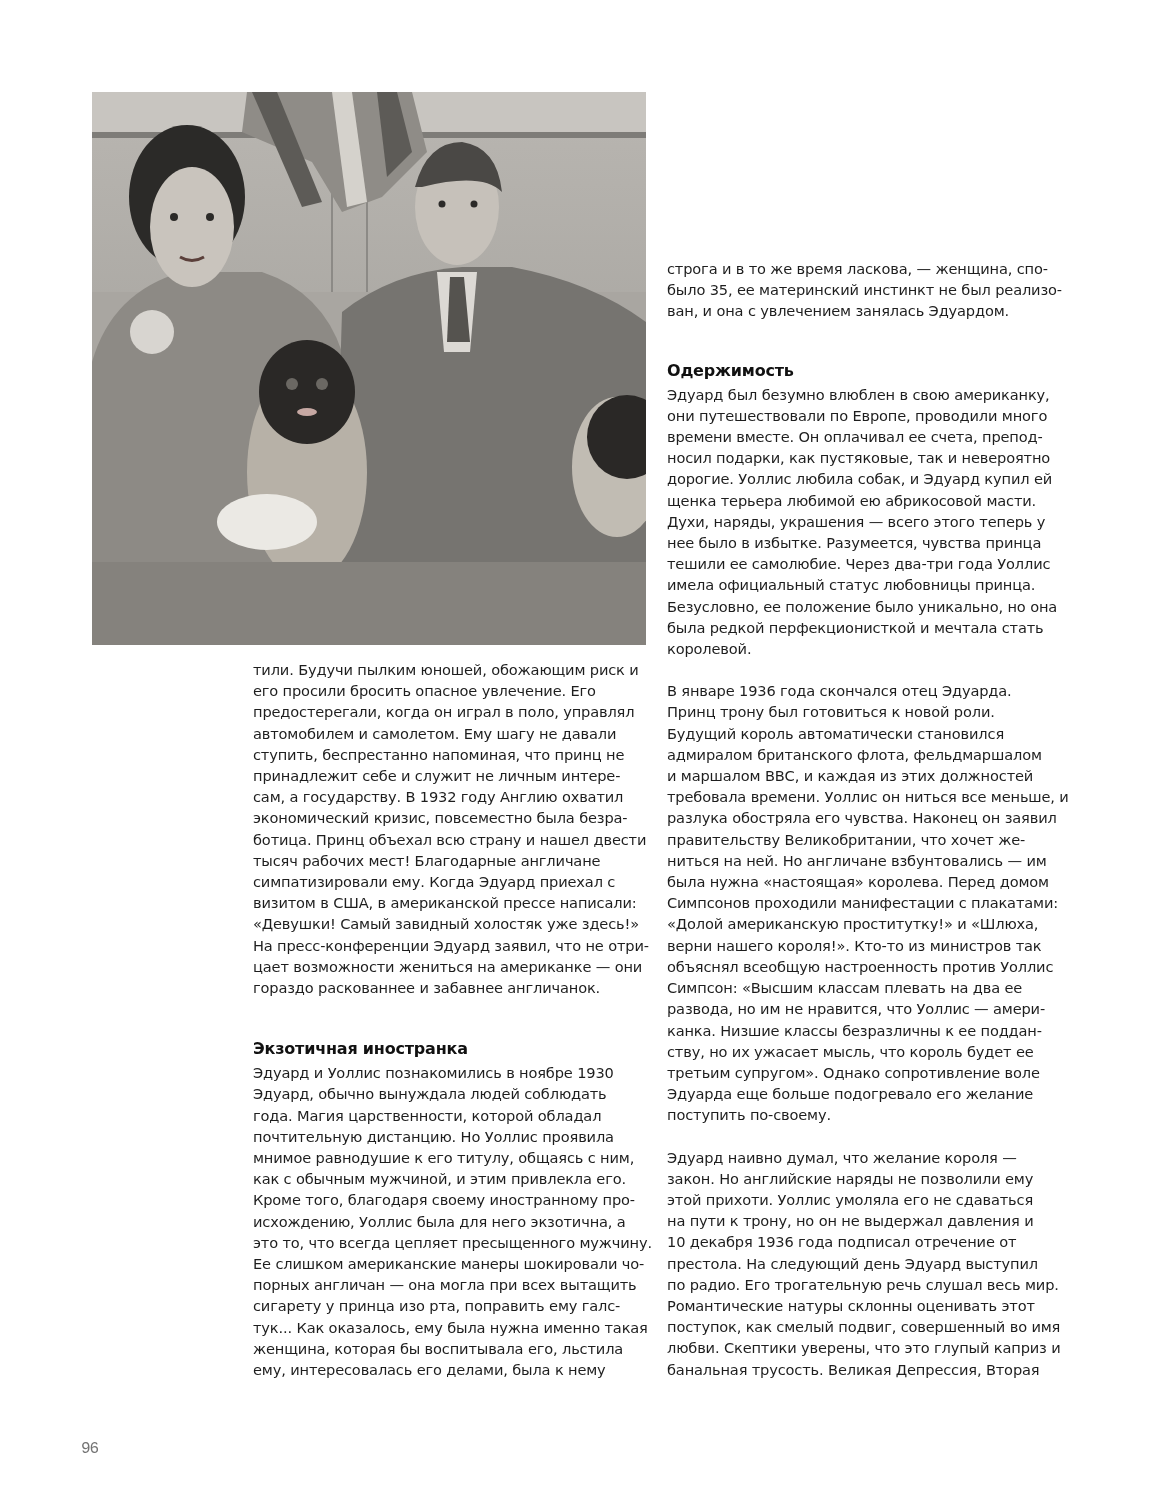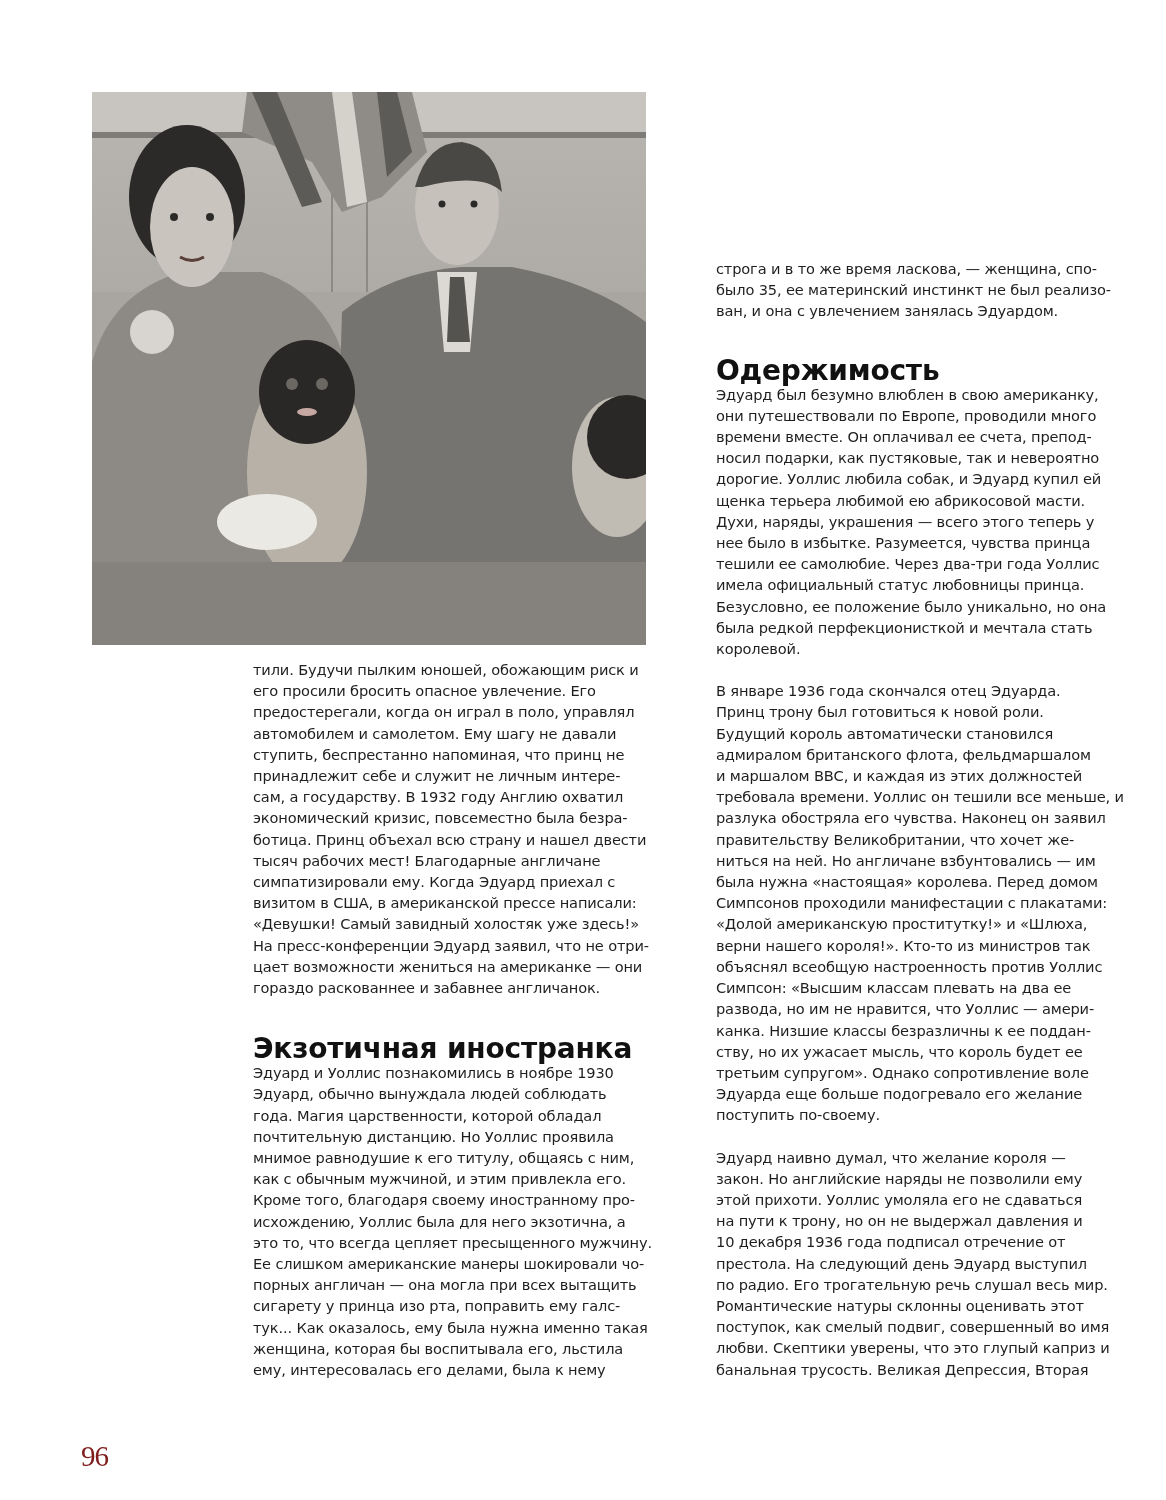--- a/index.html
+++ b/index.html
@@ -5,27 +5,27 @@
   html, body { margin: 0; padding: 0; background: #ffffff; }
   body { width: 1166px; height: 1500px; position: relative; overflow: hidden;
          font-family: "DejaVu Sans", sans-serif; color: #1e1e1e; }
   .photo { position: absolute; left: 92px; top: 92px; width: 554px; height: 553px;
            background: #8a8a8a; overflow: hidden; }
   .photo svg { display: block; width: 100%; height: 100%; }
   .col { position: absolute; width: 410px; font-size: 14.6px; line-height: 21.2px;
          letter-spacing: -0.15px; }
   .col p { margin: 0; white-space: nowrap; }
   .col .gap { height: 21px; }
-  .col h2 { margin: 0; font-size: 28px; line-height: 26px; font-weight: bold; color: #111; letter-spacing: -0.2px; }
+  .col h2 { margin: 0; font-size: 16px; line-height: 26px; font-weight: bold; color: #111; letter-spacing: -0.2px; }
   .left-col { left: 253px; top: 659px; }
   .left-col .gap-big { height: 38px; }
-  .right-col { left: 716px; top: 258px; }
+  .right-col { left: 667px; top: 258px; }
   .right-col .gap-big { height: 36px; }
-  .pagenum { position: absolute; left: 81px; top: 1440px; font-size: 29px; color: #7f1d1d;
-             font-family: Liberation Serif, serif; font-weight: 200; letter-spacing: -1px; }
+  .pagenum { position: absolute; left: 81px; top: 1440px; font-size: 16px; color: #737373;
+             font-family: Liberation Mono, monospace; font-weight: 200; letter-spacing: -1px; }
 </style>
 </head>
 <body>
 
 <div class="photo">
   <svg viewBox="0 0 554 553" preserveAspectRatio="none">
     <defs>
       <linearGradient id="wall" x1="0" y1="0" x2="0" y2="1">
         <stop offset="0" stop-color="#b9b6b1"></stop>
         <stop offset="1" stop-color="#9a9893"></stop>
@@ -139,21 +139,21 @@
     <p>была редкой перфекционисткой и мечтала стать</p>
     <p>королевой.</p>
   </div>
   <div class="gap"></div>
   <div>
     <p>В январе 1936 года скончался отец Эдуарда.</p>
     <p>Принц трону был готовиться к новой роли.</p>
     <p>Будущий король автоматически становился</p>
     <p>адмиралом британского флота, фельдмаршалом</p>
     <p>и маршалом ВВС, и каждая из этих должностей</p>
-    <p>требовала времени. Уоллис он тешили все меньше, и</p>
+    <p>требовала времени. Уоллис он ниться все меньше, и</p>
     <p>разлука обостряла его чувства. Наконец он заявил</p>
     <p>правительству Великобритании, что хочет же-</p>
     <p>ниться на ней. Но англичане взбунтовались — им</p>
     <p>была нужна «настоящая» королева. Перед домом</p>
     <p>Симпсонов проходили манифестации с плакатами:</p>
     <p>«Долой американскую проститутку!» и «Шлюха,</p>
     <p>верни нашего короля!». Кто-то из министров так</p>
     <p>объяснял всеобщую настроенность против Уоллис</p>
     <p>Симпсон: «Высшим классам плевать на два ее</p>
     <p>развода, но им не нравится, что Уоллис — амери-</p>

